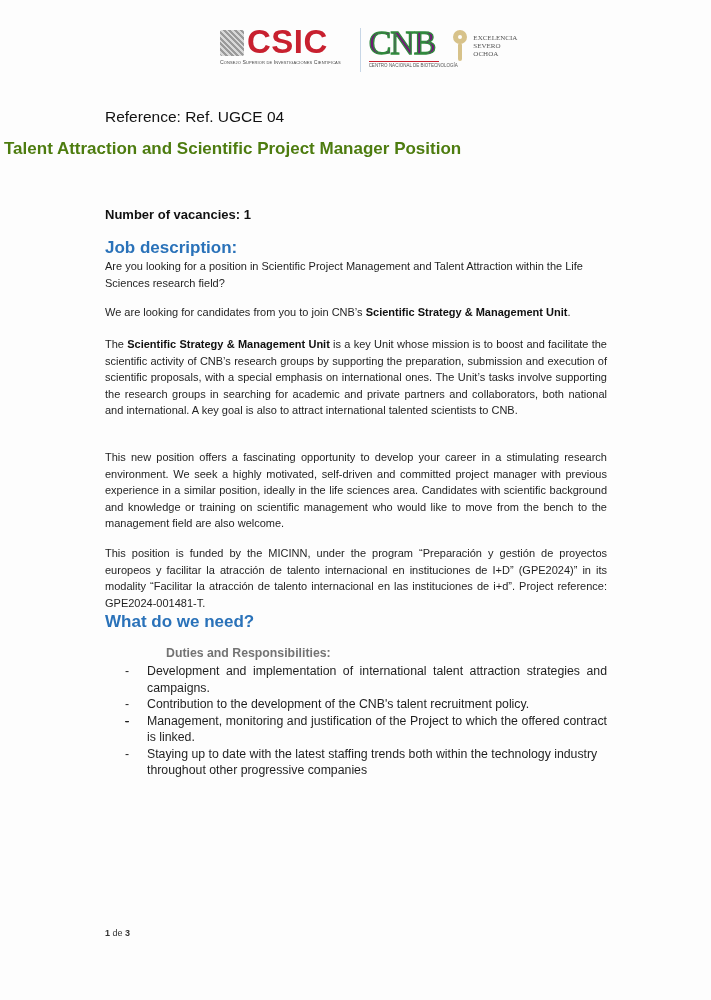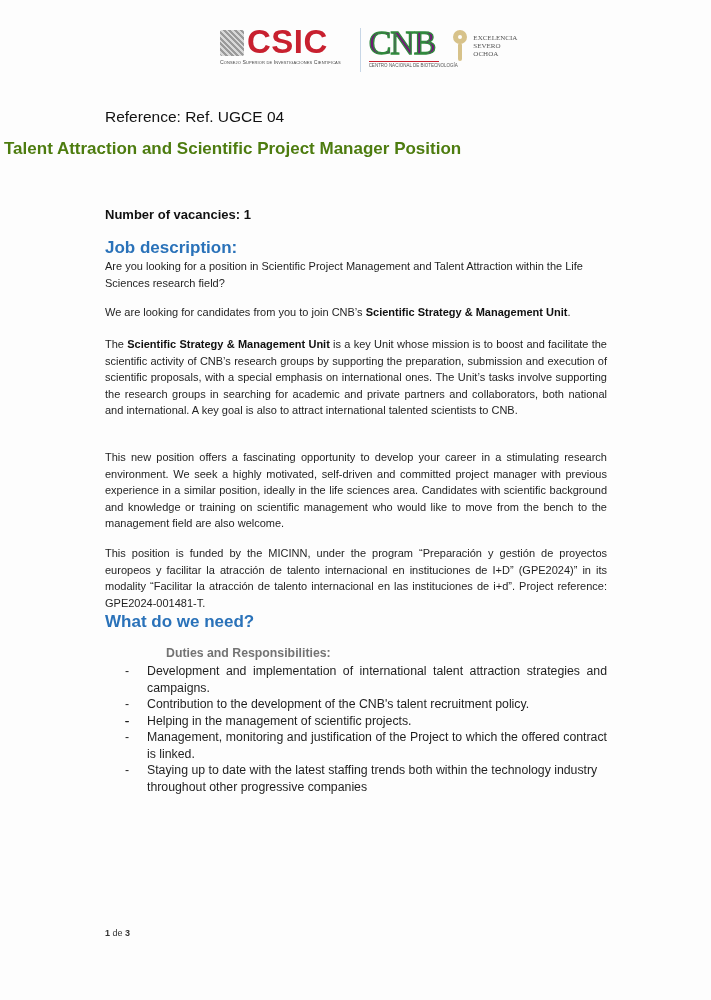--- a/index.html
+++ b/index.html
@@ -102,20 +102,20 @@
   <div class="para" style="top:545px;">This position is funded by the MICINN, under the program “Preparación y gestión de proyectos europeos y facilitar la atracción de talento internacional en instituciones de I+D” (GPE2024)” in its modality “Facilitar la atracción de talento internacional en las instituciones de i+d”. Project reference: GPE2024-001481-T.</div>
 
   <div class="h-section" style="top:612px;">What do we need?</div>
   <div class="sub-h">Duties and Responsibilities:</div>
 
   <ul class="duties">
     <li class="duty"><span class="dash">-</span><span>Development and implementation of international talent attraction strategies and campaigns.</span></li>
     <li class="duty left"><span class="dash">-</span><span>Contribution to the development of the CNB's talent recruitment policy.</span></li>
     <li class="duty"><span class="dash">-</span></li>
     <li class="duty left"><span class="dash">-</span></li>
-    <li class="duty left"><span class="dash">-</span><span>Helping in the management of scientific projects.</span></li>
+    <li class="duty left"><span class="dash">-</span></li>
     <li class="duty"><span class="dash">-</span><span>Management, monitoring and justification of the Project to which the offered contract is linked.</span></li>
     <li class="duty left"><span class="dash">-</span><span>Staying up to date with the latest staffing trends both within the technology industry throughout other progressive companies</span></li>
   </ul>
 
   <div class="pager"><b>1</b><span> de </span><b>3</b></div>
 
 </div>
 
 </body></html>

